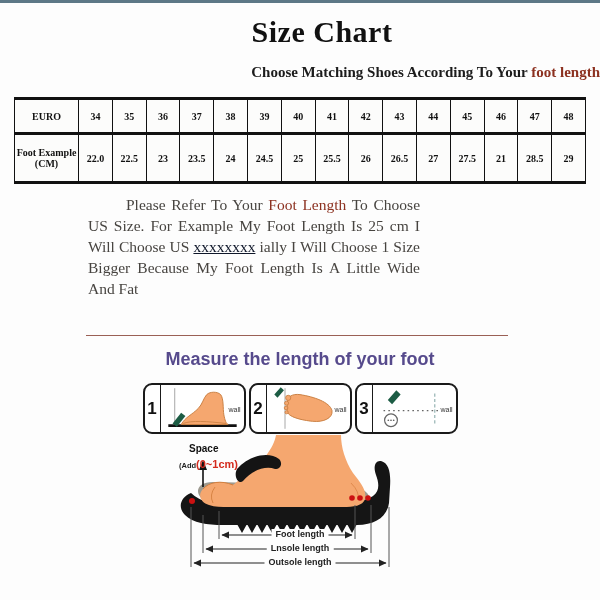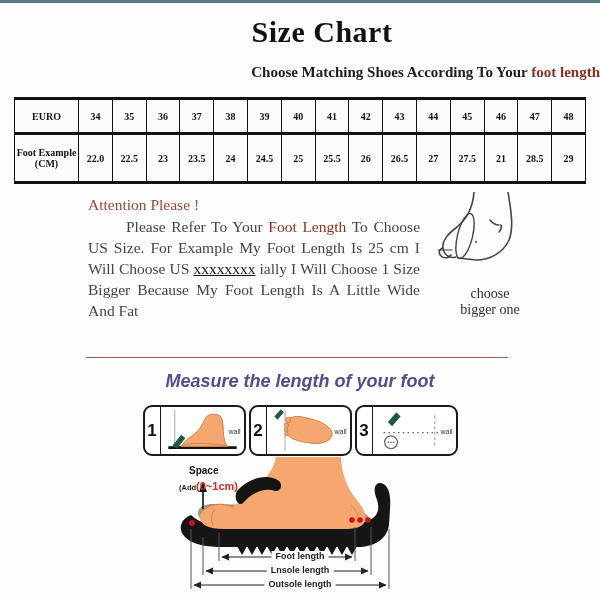--- a/index.html
+++ b/index.html
@@ -40,21 +40,21 @@
   .choose-note{
     position:absolute;left:28px;top:92px;width:72px;text-align:center;
     font-size:14px;line-height:16px;color:#2c2c2c;
   }
   .divider{
     border:none;border-top:1.5px solid #9a6055;margin:36px 92px 0 86px;
   }
   
   .measure-head{
     text-align:center;font-family:"Liberation Sans",sans-serif;
-    font-style:italic;font-weight:bold;font-size:18px;color:#564a8c;margin-top:13px;
+    font-weight:bold;font-size:18px;color:#564a8c;margin-top:13px;
   }
   .steps{display:flex;justify-content:center;gap:3px;margin-top:13px;}
   .panel{
     width:99px;height:47px;border:2px solid #1a1a1a;border-radius:9px;
     display:flex;position:relative;background:#fff;
   }
   .step-num{
     width:15px;font-family:"Liberation Sans",sans-serif;font-weight:bold;
     font-size:17px;display:flex;align-items:center;justify-content:center;
     border-right:1.5px solid #1a1a1a;color:#111;
@@ -133,37 +133,21 @@
     <td>27.5</td>
     <td>21</td>
     <td>28.5</td>
     <td>29</td>
   </tr>
 </tbody>
   </table>
 
 <div class="attention">
   <div class="att-text">
-    <div class="att-head maroon">Attention Please !</div>
     <p class="att-para"><span>Please Refer To Your </span><span class="maroon">Foot Length</span><span> To Choose US Size. For Example My Foot Length Is 25 cm I Will Choose US </span><span class="redx">xxxxxxxx</span><span> ially I Will Choose 1 Size Bigger Because My Foot Length Is A Little Wide And Fat</span></p>
-  </div>
-  <div class="att-side">
-    <svg width="118" height="92" viewBox="0 0 110 92">
-      <g fill="none" stroke="#444" stroke-width="1.6" stroke-linecap="round">
-        <path d="M70,0 C73,18 76,36 71,48 C65,61 52,68 38,68 L20,66"></path>
-        <path d="M36,0 C35,14 30,26 19,35 C10,42 4,48 5,56 C6,63 12,67 18,65"></path>
-        <path d="M5,56 C1,57 0,61 3,64 C6,67 11,66 13,63"></path>
-        <path d="M52,28 q4,5 9,5"></path>
-        <path d="M63,33 q1,4 -2,7"></path>
-        <ellipse cx="27" cy="44" rx="7.5" ry="23" transform="rotate(14 27 44)" stroke-width="1.4"></ellipse>
-        <path d="M0,58 L14,58" stroke-width="1"></path>
-        <circle cx="38" cy="50" r="1" fill="#444" stroke="none"></circle>
-      </g>
-    </svg>
-    <div class="choose-note">choose bigger one</div>
   </div>
 </div>
 
 <hr class="divider">
 
 <div class="measure-head">Measure the length of your foot</div>
 
 <div class="steps">
   <div class="panel">
     <span class="step-num">1</span>

